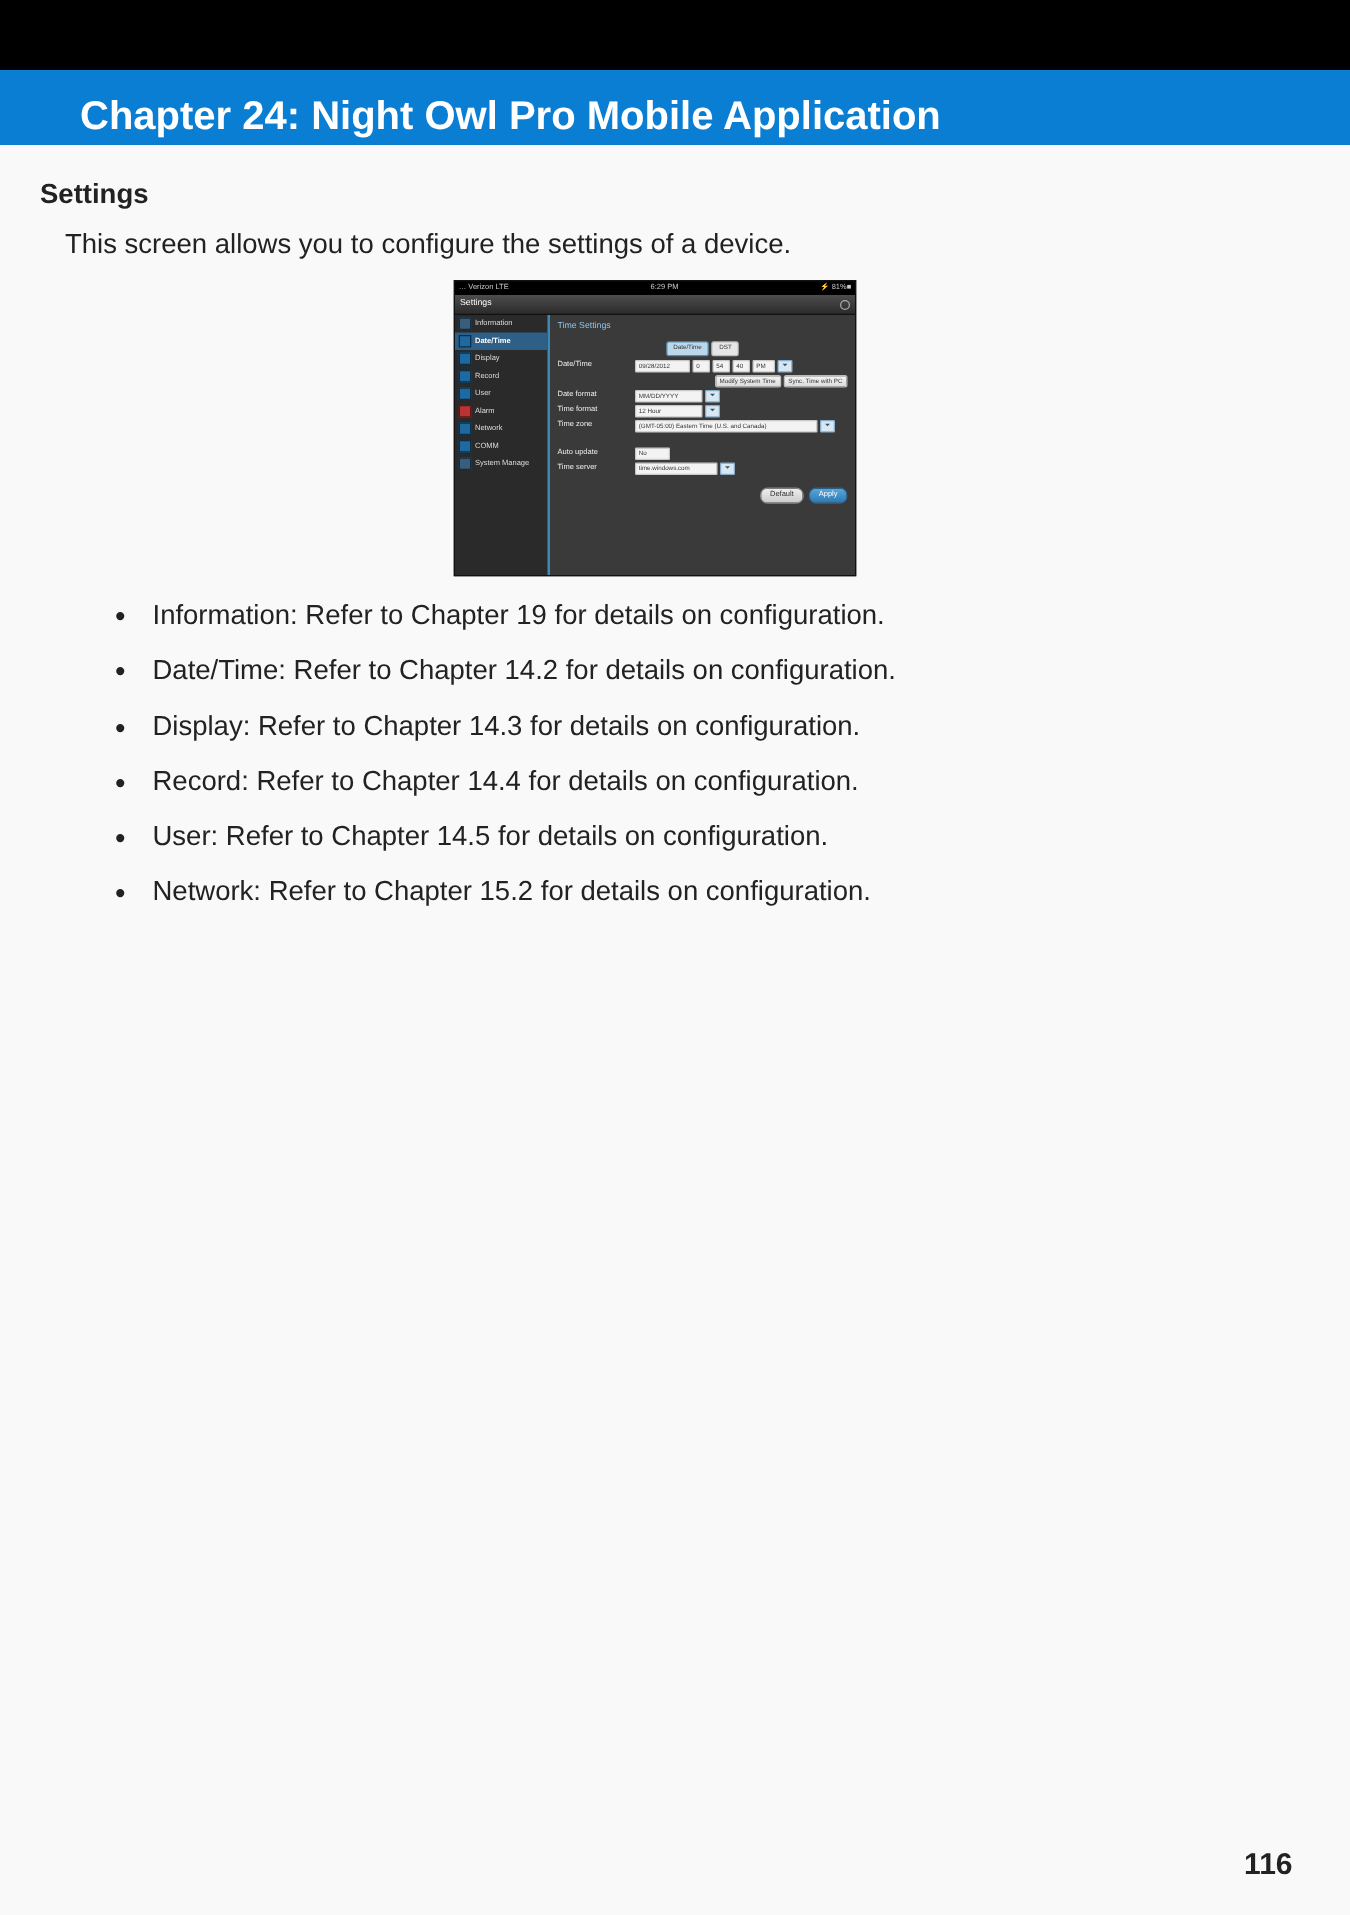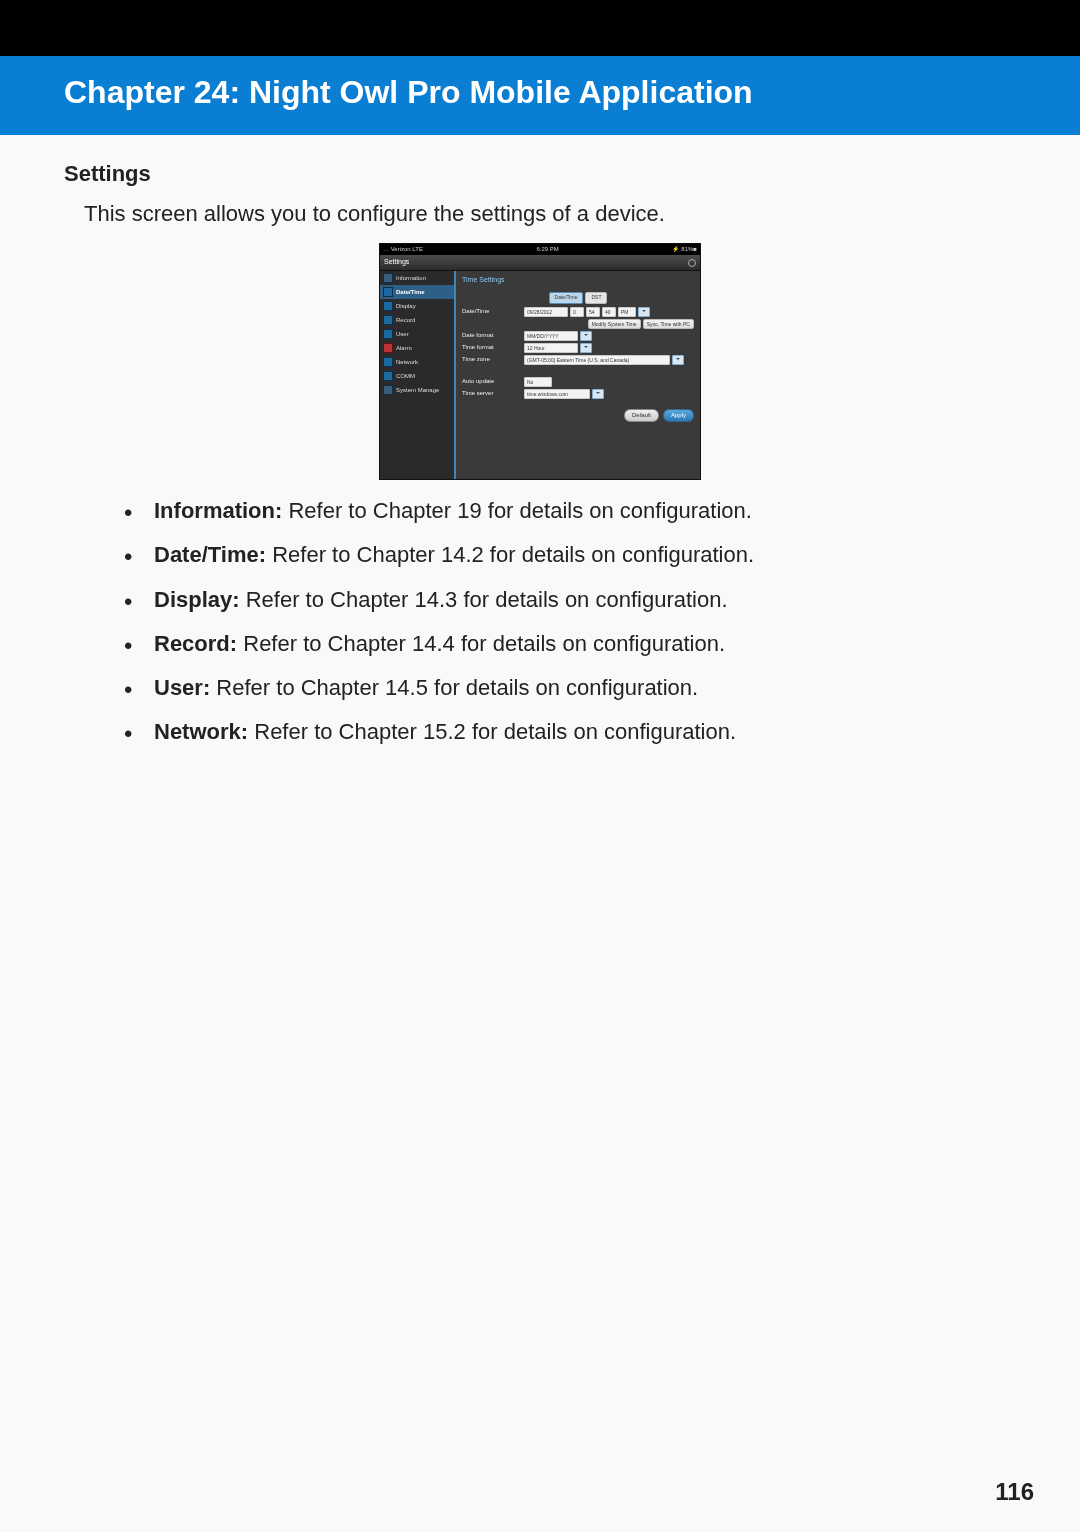--- a/index.html
+++ b/index.html
@@ -12,24 +12,24 @@
   }
   .top-band {
     background: #000;
     height: 56px;
   }
   .chapter-band {
     background: #0a7ed3;
     color: #fff;
     font-weight: bold;
     font-size: 32px;
-    padding: 18px 34px 24px 64px;
+    padding: 18px 34px 5px 64px;
   }
   .content {
-    padding: 22px 64px 0 64px;
+    padding: 22px 64px 0 32px;
     font-size: 22px;
     line-height: 1.55;
   }
   .section-title {
     font-weight: bold;
     font-size: 22px;
     margin-bottom: 6px;
   }
   .intro {
     margin-bottom: 12px;
@@ -212,21 +212,21 @@
     margin: 10px 0;
     font-size: 22px;
   }
   ul.bullets li:before {
     content: "•";
     position: absolute;
     left: 0;
     top: 0;
     font-size: 24px;
   }
-  .b-label { font-weight: bold; }
+  .b-label { font-weight: normal; }
   .page-no {
     position: fixed;
     right: 46px;
     bottom: 26px;
     font-weight: bold;
     font-size: 24px;
     color: #222;
   }
 </style>
 </head>

